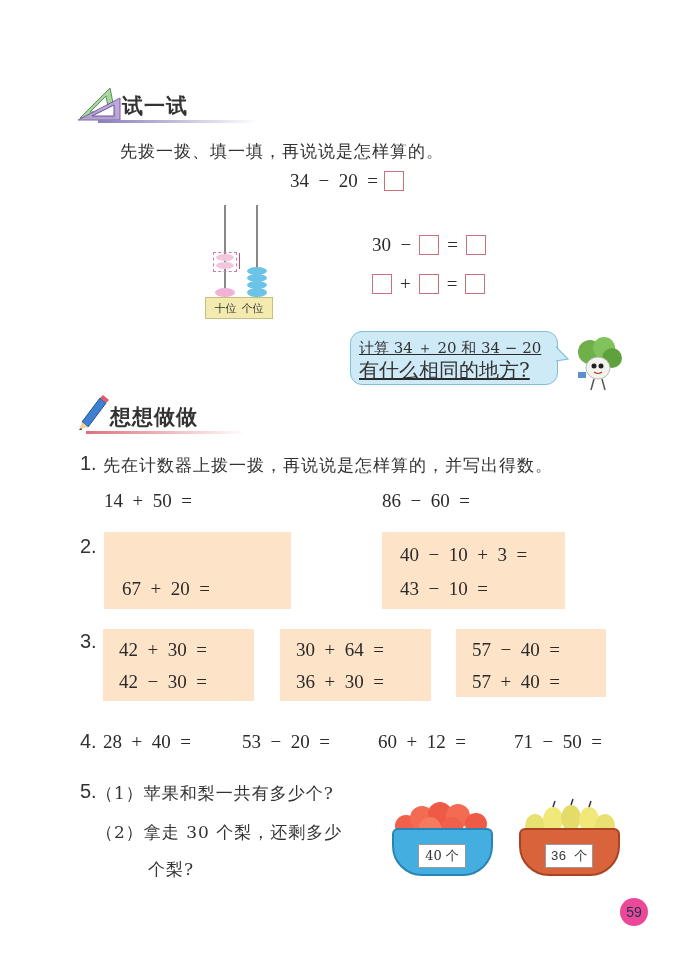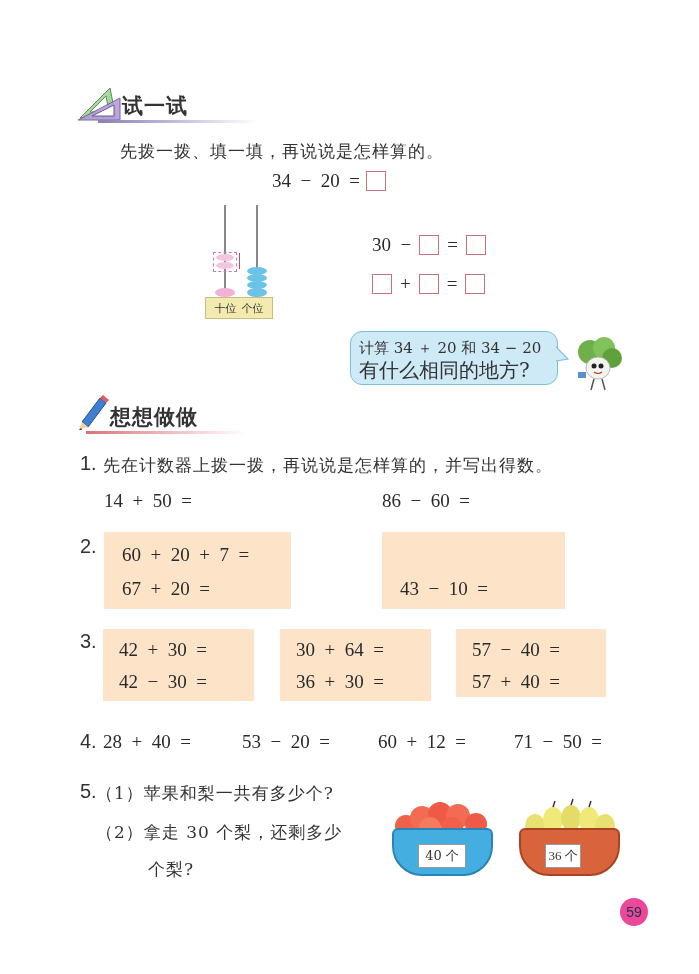--- a/index.html
+++ b/index.html
@@ -7,40 +7,40 @@
   body { position:relative; font-family:"Liberation Serif", "DejaVu Serif", serif; color:#2a2a2a; }
   .abs { position:absolute; }
   .sec-title { font-family:"DejaVu Sans", sans-serif; font-weight:bold; font-size:21px; color:#333; letter-spacing:1px; }
   .sec-underline { height:3px; }
   .cn { font-family:"DejaVu Serif", serif; font-size:17px; color:#333; letter-spacing:1px; }
   .eq { font-family:"Liberation Serif", serif; font-size:19px; color:#2a2a2a; white-space:pre; }
   .num-label { font-family:"Liberation Sans", sans-serif; font-size:20px; color:#333; }
   .box { display:inline-block; width:20px; height:20px; border:1.3px solid #c9707b; background:#fff; vertical-align:middle; }
   .peach { background:#fde3c8; }
   .eqline { font-family:"Liberation Serif", serif; font-size:19px; color:#2a2a2a; white-space:pre; position:absolute; }
-  .bubble { background:#cfeaf7; border:1.5px solid #7fbfdc; border-radius:12px; }
+  .bubble { background:#cfeaf7; border:1.5px solid #7fbfdc; border-radius:12px;text-decoration:underline; }
   .page-num { width:28px; height:28px; border-radius:50%; background:#ec4899; color:#1b3550; font-family:"Liberation Sans", sans-serif; font-size:14px; display:flex; align-items:center; justify-content:center; }
 </style>
 </head>
 <body>
 
 <div class="abs" style="left:76px; top:84px; width:180px; height:40px;">
   <svg class="abs" style="left:0; top:0;" width="46" height="40" viewBox="0 0 46 40">
     <polygon points="4,34 34,4 40,34" fill="#a8d8a0" stroke="#5a8f55" stroke-width="1"></polygon>
     <polygon points="14,28 30,12 33,28" fill="#fff" stroke="#5a8f55" stroke-width="1"></polygon>
     <polygon points="2,36 44,14 44,36" fill="#b79fd8" stroke="#6b5597" stroke-width="1" opacity="0.9"></polygon>
     <polygon points="16,32 38,21 38,32" fill="#fff" stroke="#6b5597" stroke-width="1"></polygon>
   </svg>
   <div class="abs sec-title" style="left:46px; top:8px;">试一试</div>
   <div class="abs sec-underline" style="left:22px; top:36px; width:160px; background:linear-gradient(to right,#8a7fb8,#ffffff);"></div>
 </div>
 
 <div class="abs cn" style="left:120px; top:140px;">先拨一拨、填一填，再说说是怎样算的。</div>
 
-<div class="abs" style="left:272px; top:170px; display:flex; align-items:center; gap:6px;">
+<div class="abs" style="left:290px; top:170px; display:flex; align-items:center; gap:6px;">
   <span class="eq">34  −  20  =</span>
   <span class="box"></span>
 </div>
 
 <div class="abs" style="left:205px; top:205px; width:70px; height:115px;">
   <div class="abs" style="left:19px; top:0; width:2px; height:92px; background:#888;"></div>
   <div class="abs" style="left:51px; top:0; width:2px; height:92px; background:#888;"></div>
   <div class="abs" style="left:8px; top:47px; width:24px; height:20px; border:1px dashed #d07aa8;"></div>
   <div class="abs" style="left:11px; top:49px; width:18px; height:7px; border-radius:50%; background:#f3c6e0;"></div>
   <div class="abs" style="left:11px; top:57px; width:18px; height:7px; border-radius:50%; background:#f3c6e0;"></div>
@@ -102,24 +102,24 @@
   <div class="abs sec-underline" style="left:10px; top:37px; width:160px; background:linear-gradient(to right,#e0707a,#ffffff);"></div>
 </div>
 
 <div class="abs num-label" style="left:80px; top:452px;">1.</div>
 <div class="abs cn" style="left:103px; top:454px;">先在计数器上拨一拨，再说说是怎样算的，并写出得数。</div>
 <div class="abs eq" style="left:104px; top:490px;">14  +  50  =</div>
 <div class="abs eq" style="left:382px; top:490px;">86  −  60  =</div>
 
 <div class="abs num-label" style="left:80px; top:535px;">2.</div>
 <div class="abs peach" style="left:104px; top:532px; width:187px; height:77px;">
-  <div class="eqline" style="left:18px; top:12px;">60  +  20  +  7  =</div>
   <div class="eqline" style="left:18px; top:46px;">67  +  20  =</div>
 </div>
 <div class="abs peach" style="left:382px; top:532px; width:183px; height:77px;">
+  <div class="eqline" style="left:18px; top:12px;">40  −  10  +  3  =</div>
   <div class="eqline" style="left:18px; top:46px;">43  −  10  =</div>
 </div>
 
 <div class="abs num-label" style="left:80px; top:630px;">3.</div>
 <div class="abs peach" style="left:103px; top:629px; width:151px; height:72px;">
   <div class="eqline" style="left:16px; top:10px;">42  +  30  =</div>
   <div class="eqline" style="left:16px; top:42px;">42  −  30  =</div>
 </div>
 <div class="abs peach" style="left:280px; top:629px; width:151px; height:72px;">
   <div class="eqline" style="left:16px; top:10px;">30  +  64  =</div>
@@ -160,16 +160,16 @@
     <ellipse cx="18" cy="28" rx="10" ry="12" fill="#e8e070"></ellipse>
     <ellipse cx="36" cy="22" rx="10" ry="13" fill="#f0e878"></ellipse>
     <ellipse cx="54" cy="20" rx="10" ry="13" fill="#e4dc68"></ellipse>
     <ellipse cx="72" cy="22" rx="10" ry="13" fill="#f0e878"></ellipse>
     <ellipse cx="88" cy="28" rx="10" ry="12" fill="#e8e070"></ellipse>
     <line x1="36" y1="9" x2="38" y2="3" stroke="#333" stroke-width="1.5"></line>
     <line x1="54" y1="7" x2="56" y2="1" stroke="#333" stroke-width="1.5"></line>
     <line x1="72" y1="9" x2="74" y2="3" stroke="#333" stroke-width="1.5"></line>
   </svg>
   <div class="abs" style="left:2px; top:30px; width:101px; height:48px; background:#d9643c; border:2px solid #a84424; border-radius:6px 6px 30px 30px;"></div>
-  <div class="abs" style="left:28px; top:46px; width:36px; height:24px; background:#fff; border:1px solid #999; font-family:Liberation Serif, serif; font-size:13px; display:flex; align-items:center; justify-content:center; color:#333;">36 个</div>
+  <div class="abs" style="left:28px; top:46px; width:48px; height:24px; background:#fff; border:1px solid #999; font-family:Liberation Mono, monospace; font-size:13px; display:flex; align-items:center; justify-content:center; color:#333;">36 个</div>
 </div>
 
 <div class="abs page-num" style="left:620px; top:898px;">59</div>
 
 </body></html>

